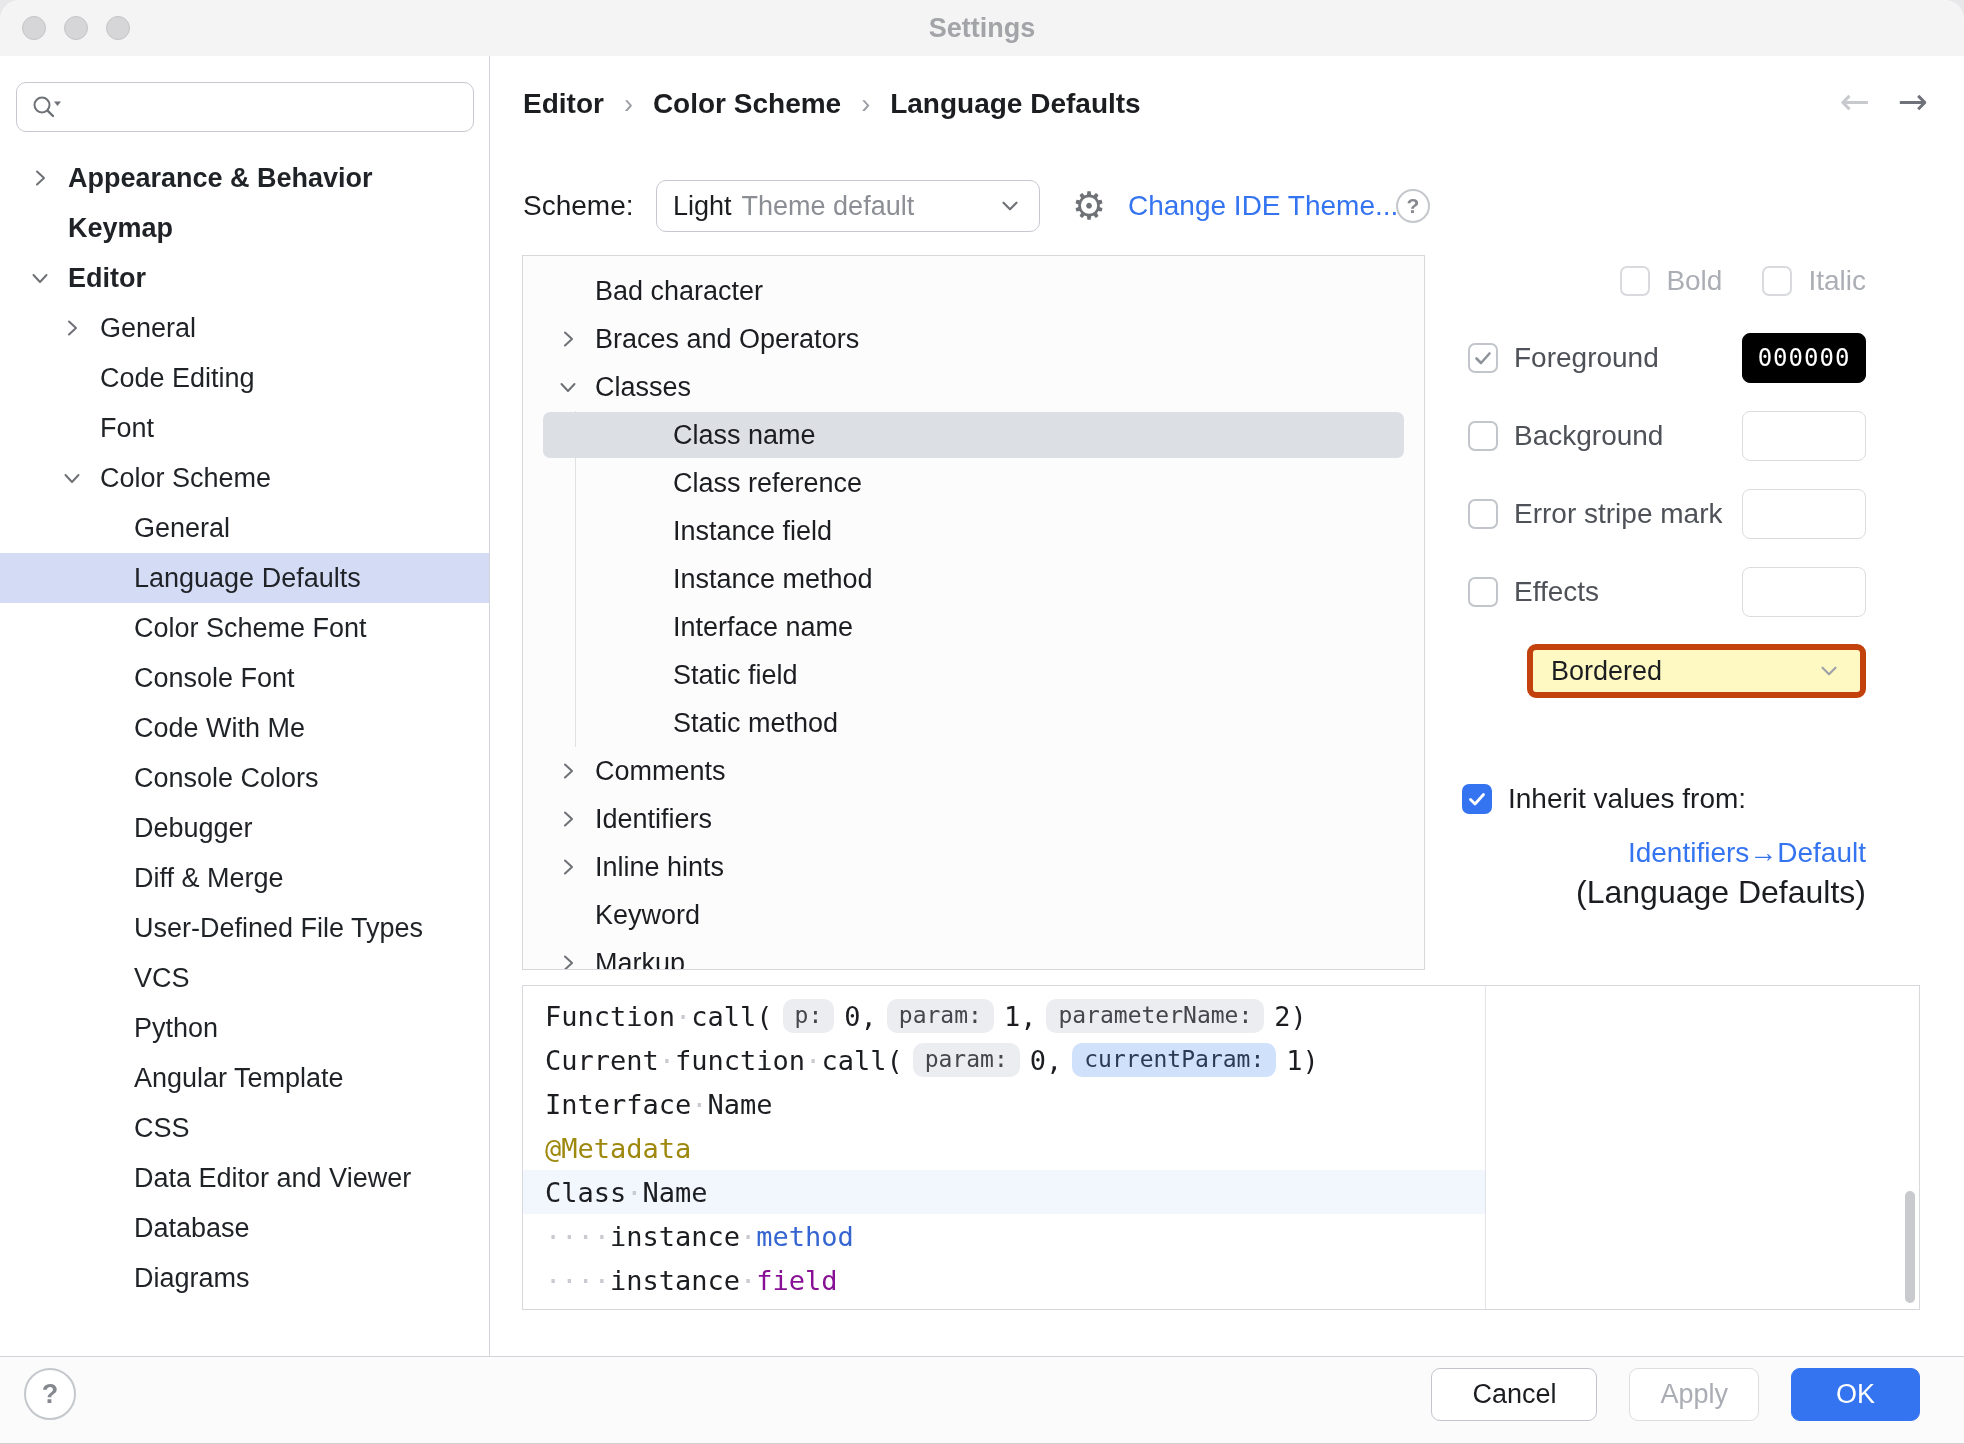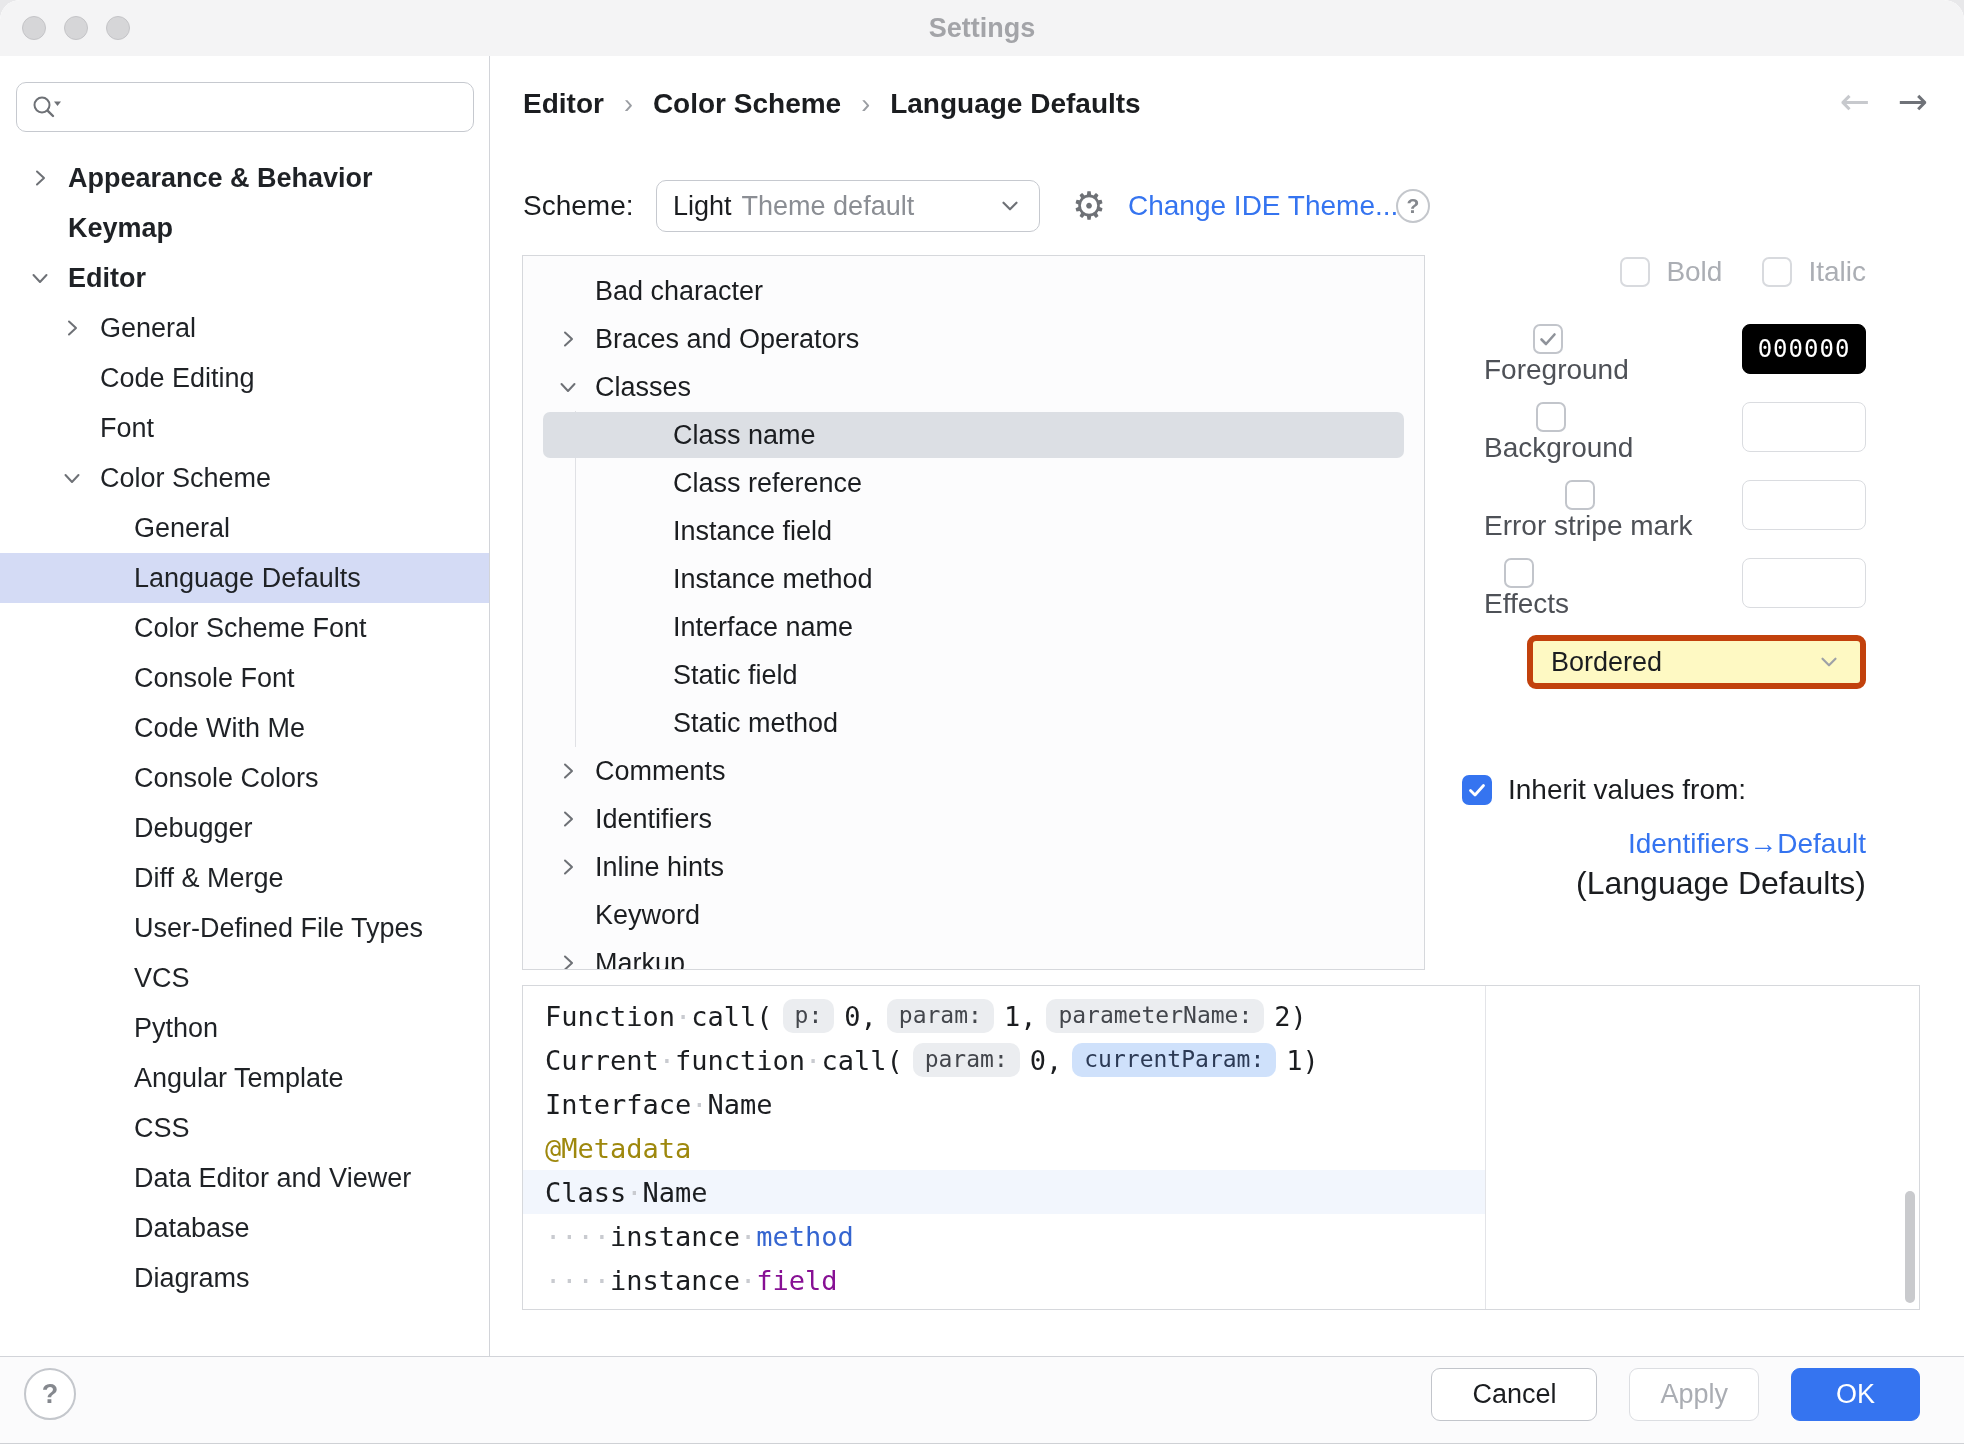--- a/index.html
+++ b/index.html
@@ -46,23 +46,23 @@
   .tree{position:absolute;left:522px;top:255px;width:903px;height:715px;border:1px solid #d6d8dc;background:#fcfcfd;box-sizing:border-box;overflow:hidden;padding-top:11px;}
   .tree-item{height:48px;display:flex;align-items:center;font-size:27px;color:#1b1d20;position:relative;}
   .tree-item.lvl0{padding-left:30px;}
   .tree-item.lvl1{padding-left:108px;}
   .tree-item .chev{width:30px;display:flex;justify-content:center;align-items:center;position:relative;z-index:1;}
   .tree-item .lbl{margin-left:12px;white-space:nowrap;position:relative;z-index:1;}
   .tree-item.selected::before{content:"";position:absolute;left:20px;right:20px;top:1px;bottom:1px;background:#dcdfe4;border-radius:7px;}
   .indent-guide{position:absolute;left:52px;top:155px;width:1px;height:336px;background:#e0e1e5;}
 
   
-  .options{position:absolute;left:1460px;top:239px;width:480px;height:715px;}
+  .options{position:absolute;left:1460px;top:248px;width:480px;height:715px;}
   .opt-abs{position:absolute;}
-  .opt-row{position:absolute;left:8px;height:50px;display:flex;align-items:center;flex-direction:column;}
+  .opt-row{position:absolute;left:8px;height:50px;display:flex;align-items:center;}
   .checkbox{width:30px;height:30px;border:2px solid #c2c5cb;border-radius:7px;box-sizing:border-box;background:#fff;display:flex;align-items:center;justify-content:center;flex:none;}
   .checkbox.disabled{border-color:#d8dade;}
   .checkbox.blue{background:#3574f0;border-color:#3574f0;}
   .opt-label{font-size:28px;color:#4e5157;margin-left:16px;white-space:nowrap;}
   .opt-label.disabled{color:#abaeb4;}
   .opt-label.strong{color:#1b1d20;}
   .cbgroup{display:flex;align-items:center;}
   .row-boldit{top:17px;right:74px;display:flex;gap:40px;}
   .val-box{position:absolute;right:74px;width:124px;height:50px;border:1px solid #dadce0;border-radius:8px;box-sizing:border-box;background:#fff;text-align:right;}
   .val-box.fg{background:#000;border-color:#000;color:#fff;font-family:"DejaVu Sans Mono",monospace;font-size:24px;display:flex;align-items:center;justify-content:center;letter-spacing:1px;}

